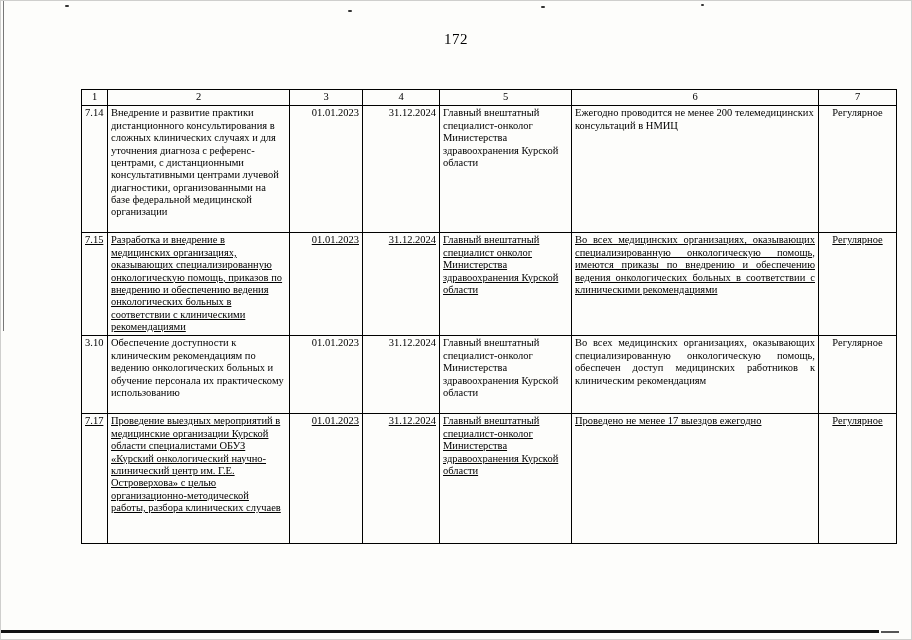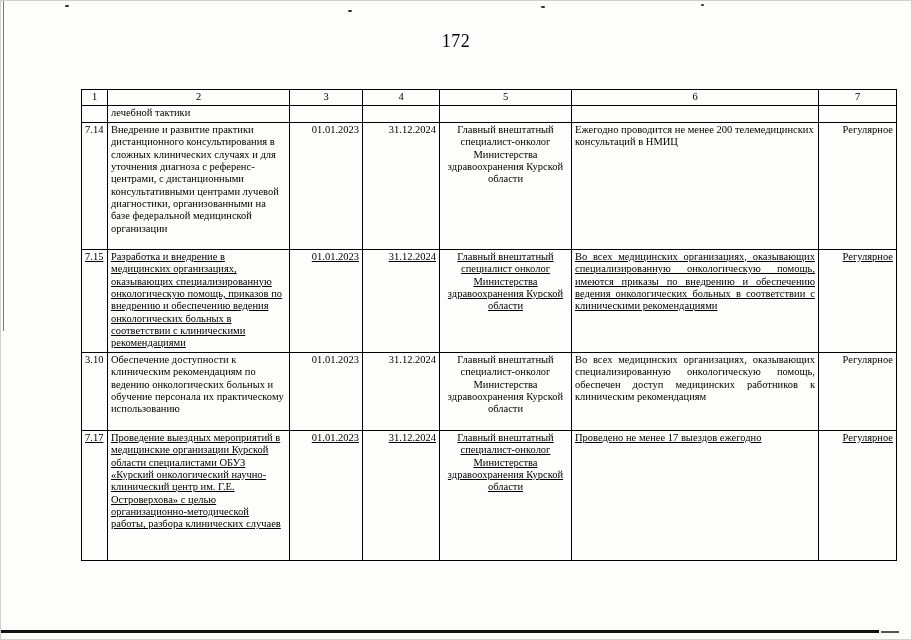--- a/index.html
+++ b/index.html
@@ -14,21 +14,21 @@
     width: 912px; height: 640px;
     background: #fdfdfb;
     overflow: hidden;
     border: 1px solid #cfcfcd;
     box-sizing: border-box;
   }
   .page-number {
     position: absolute;
     top: 30px; left: 0; right: 0;
     text-align: center;
-    font-size: 18px;
+    font-size: 15px;
     letter-spacing: 0.5px;
   }
   table.main {
     position: absolute;
     left: 80px; top: 88px;
     width: 815px;
     border-collapse: collapse;
     table-layout: fixed;
   }
   table.main td {
@@ -41,22 +41,22 @@
     word-wrap: break-word;
   }
   td.hdr {
     text-align: center;
     font-size: 10px;
     padding: 0 0 1px 0;
     line-height: 1.1;
   }
   td.num { padding-left: 2px; padding-right: 1px; font-size: 10.5px; }
   td.date { text-align: right; }
-  td.resp { text-align: center; }
-  td.period { text-align: right; }
+  td.resp { text-align: left; }
+  td.period { text-align: center; }
   td.just { text-align: justify; }
   tr.cont-row td { height: 10px; }
   
   .artifact { position: absolute; background: #1a1a1a; }
   .bottom-line { left: 0; top: 629px; width: 878px; height: 3px; background: #111; }
   .bottom-line2 { left: 880px; top: 630px; width: 18px; height: 2px; background: #555; }
   .left-edge { left: 2px; top: 0; width: 1px; height: 330px; background: #777; }
   .speck { width: 4px; height: 2px; background: #333; border-radius: 1px; }
 </style>
 </head>
@@ -81,29 +81,20 @@
         <tr>
       <td class="hdr">1</td>
       <td class="hdr">2</td>
       <td class="hdr">3</td>
       <td class="hdr">4</td>
       <td class="hdr">5</td>
       <td class="hdr">6</td>
       <td class="hdr">7</td>
     </tr>
 
-    <tr class="cont-row">
-      <td></td>
-      <td>лечебной тактики</td>
-      <td></td>
-      <td></td>
-      <td></td>
-      <td></td>
-      <td></td>
-    </tr>
 
     <tr style="height:127px;margin-top:48px;">
       <td class="num">7.14</td>
       <td>Внедрение и развитие практики дистанционного консультирования в сложных клинических случаях и для уточнения диагноза с референс-центрами, с дистанционными консультативными центрами лучевой диагностики, организованными на базе федеральной медицинской организации</td>
       <td class="date">01.01.2023</td>
       <td class="date">31.12.2024</td>
       <td class="resp">Главный внештатный специалист-онколог Министерства здравоохранения Курской области</td>
       <td>Ежегодно проводится не менее 200 телемедицинских консультаций в НМИЦ</td>
       <td class="period">Регулярное</td>
     </tr>

